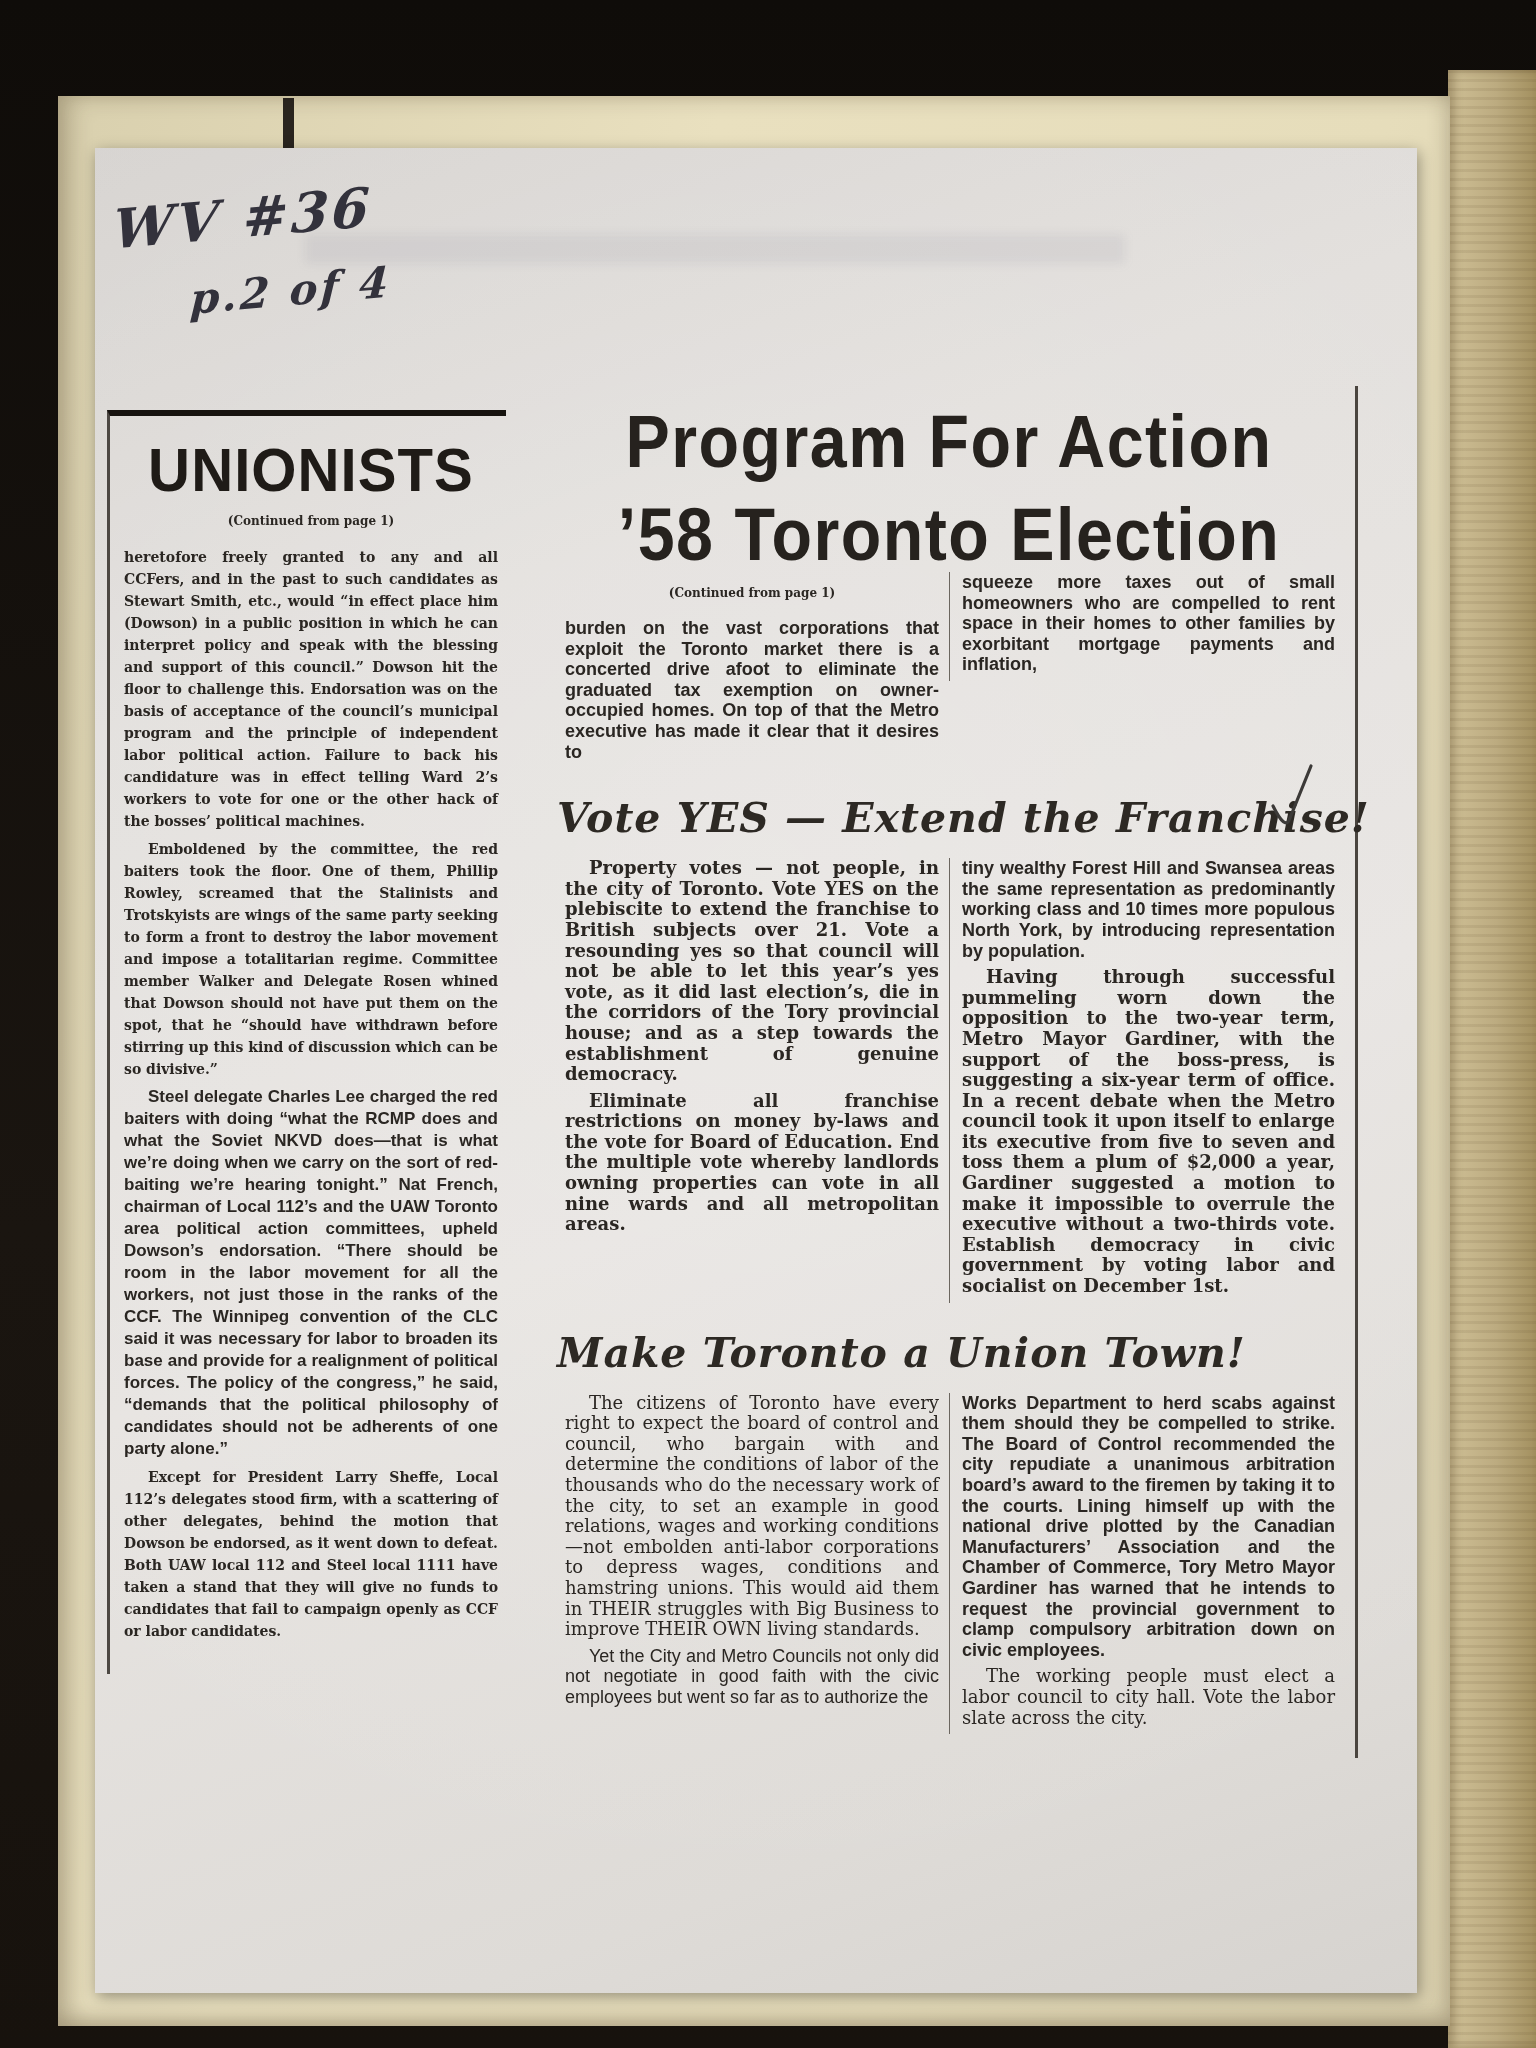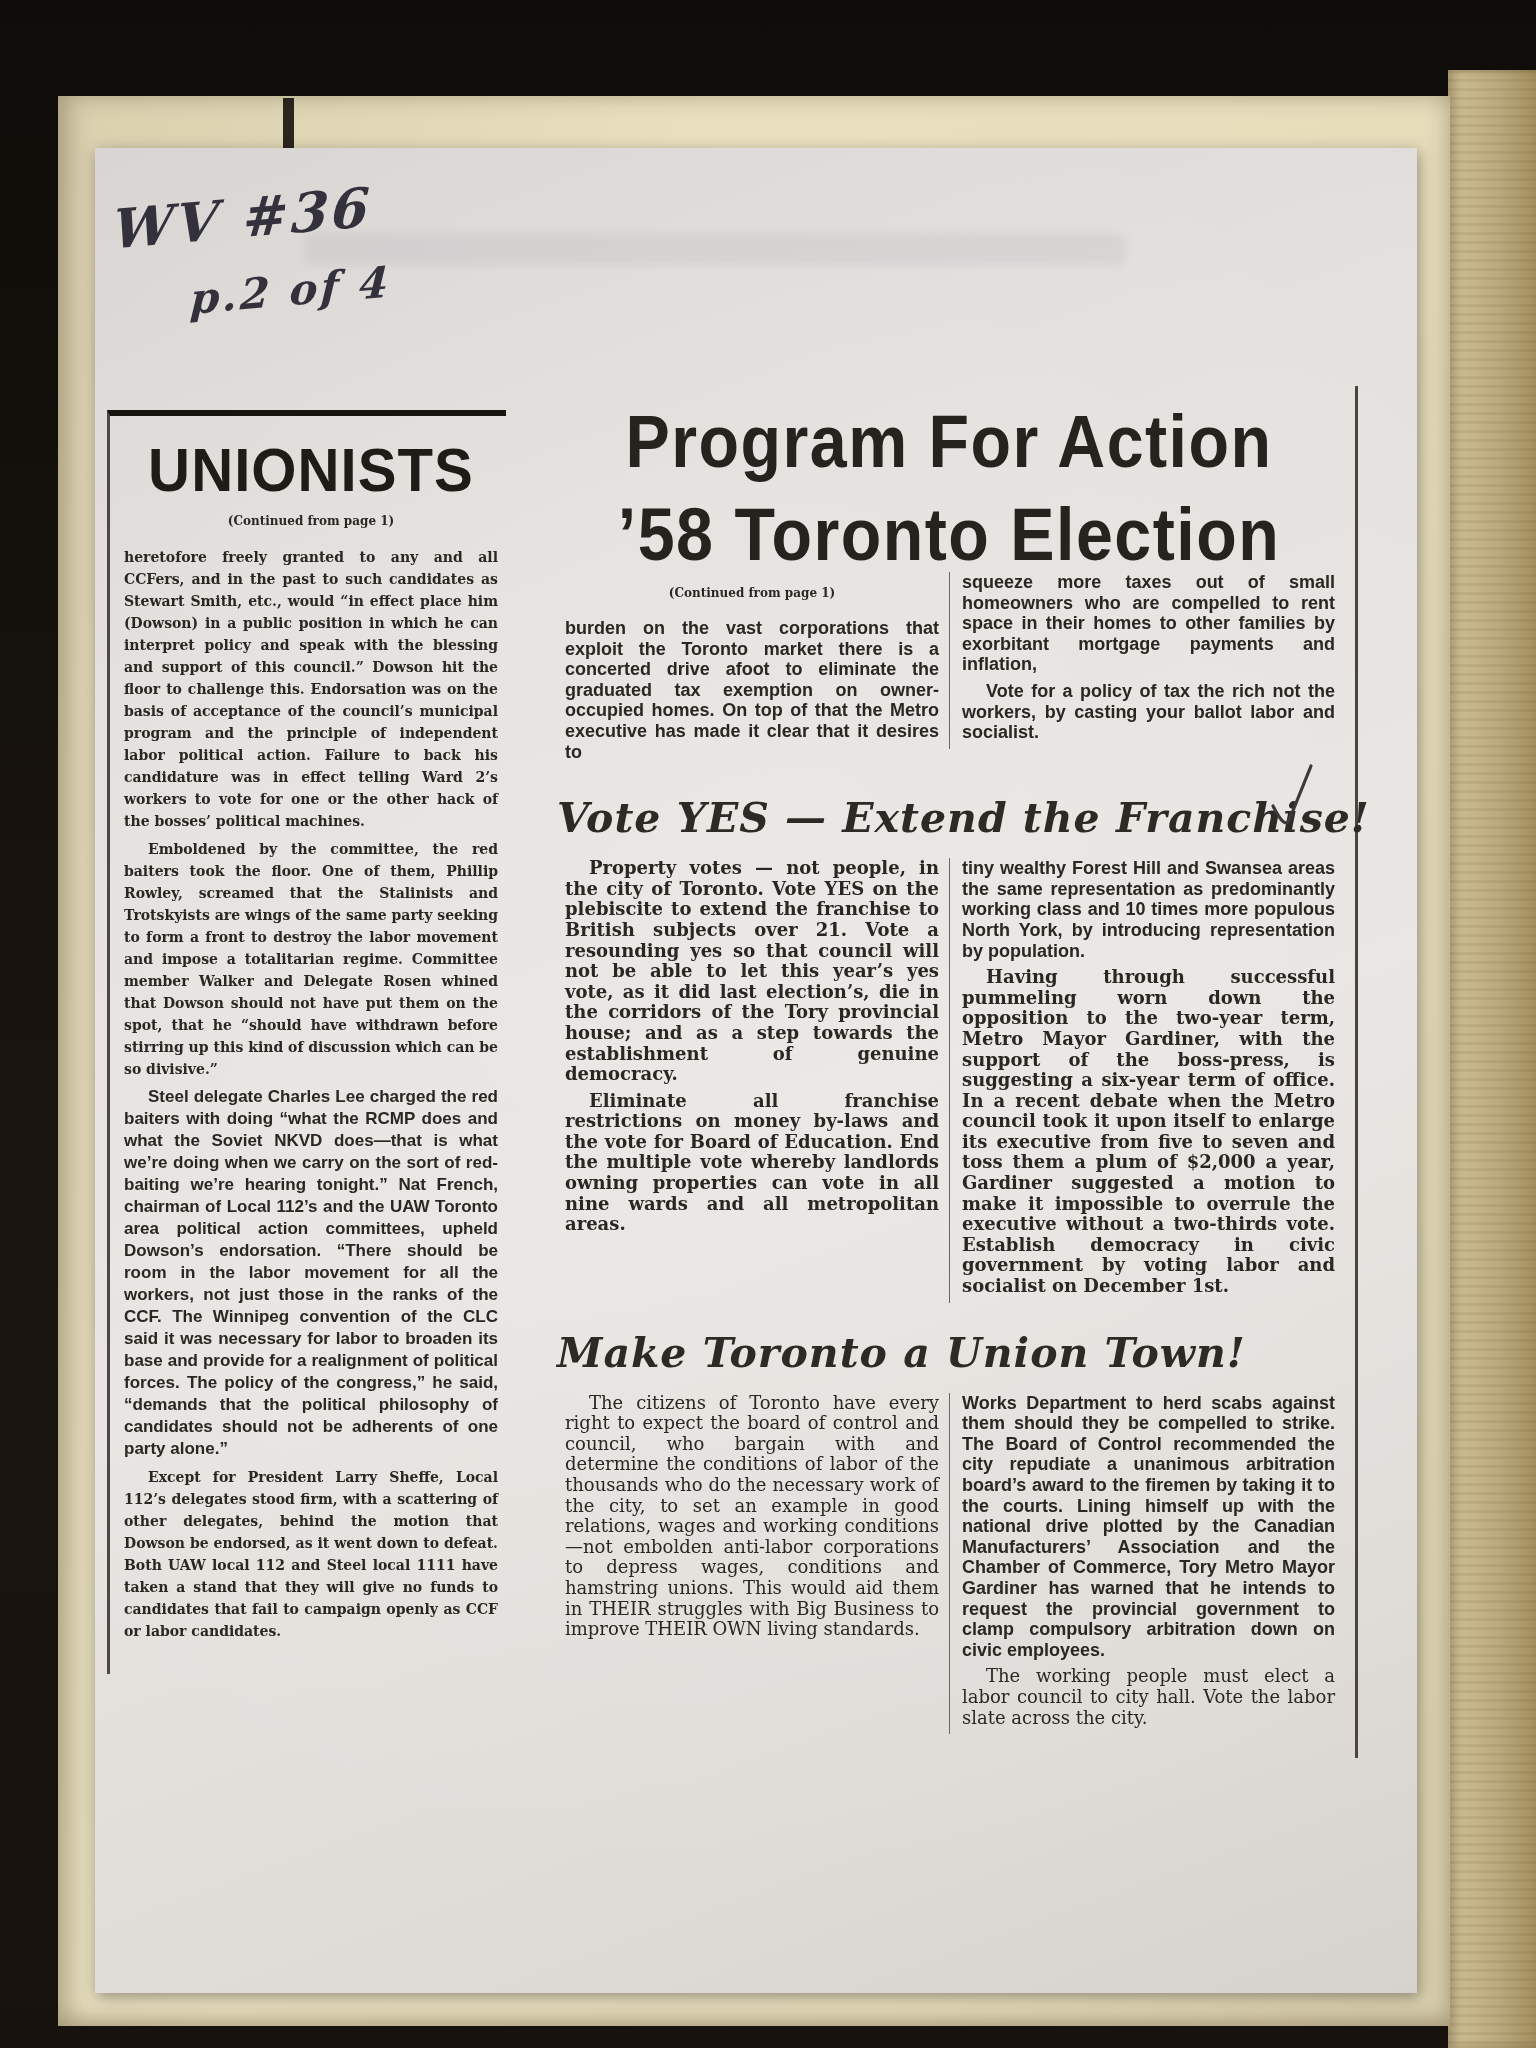--- a/index.html
+++ b/index.html
@@ -91,21 +91,20 @@
 
       <div class="rule-gap"></div>
 
       <div class="cols">
         <div class="col">
           <div class="continued-line">(Continued from page 1)</div>
           <p class="sans-p">burden on the vast corporations that exploit the Toronto market there is a concerted drive afoot to eliminate the graduated tax exemption on owner-occupied homes. On top of that the Metro executive has made it clear that it desires to</p>
         </div>
         <div class="col">
           <p class="sans-p">squeeze more taxes out of small homeowners who are compelled to rent space in their homes to other families by exorbitant mortgage payments and inflation,</p>
-          <p class="sans-p indent">Vote for a policy of tax the rich not the workers, by casting your ballot labor and socialist.</p>
         </div>
       </div>
 
       <div class="sec-heading">
         <span>Vote YES — Extend the Franchise!</span>
         <svg id="check-svg" width="52" height="74" viewBox="0 0 52 74">
           <path d="M6 46 C14 62 20 68 23 58 L44 6" fill="none" stroke="#3c3a38" stroke-width="3.2" stroke-linecap="round"></path>
         </svg>
       </div>
 
@@ -120,20 +119,21 @@
         </div>
       </div>
 
       <div class="sec-heading">
         <span>Make Toronto a Union Town!</span>
       </div>
 
       <div class="cols">
         <div class="col">
           <p class="serif-p light-p indent">The citizens of Toronto have every right to expect the board of control and council, who bargain with and determine the conditions of labor of the thousands who do the necessary work of the city, to set an example in good relations, wages and working conditions—not embolden anti-labor corporations to depress wages, conditions and hamstring unions. This would aid them in THEIR struggles with Big Business to improve THEIR OWN living standards.</p>
+          <p class="sans-p light-p indent">Yet the City and Metro Councils not only did not negotiate in good faith with the civic employees but went so far as to authorize the</p>
         </div>
         <div class="col">
           <p class="sans-p">Works Department to herd scabs against them should they be compelled to strike. The Board of Control recommended the city repudiate a unanimous arbitration board’s award to the firemen by taking it to the courts. Lining himself up with the national drive plotted by the Canadian Manufacturers’ Association and the Chamber of Commerce, Tory Metro Mayor Gardiner has warned that he intends to request the provincial government to clamp compulsory arbitration down on civic employees.</p>
           <p class="serif-p light-p indent">The working people must elect a labor council to city hall. Vote the labor slate across the city.</p>
         </div>
       </div>
     </div>
 
   </div>
 </div>

